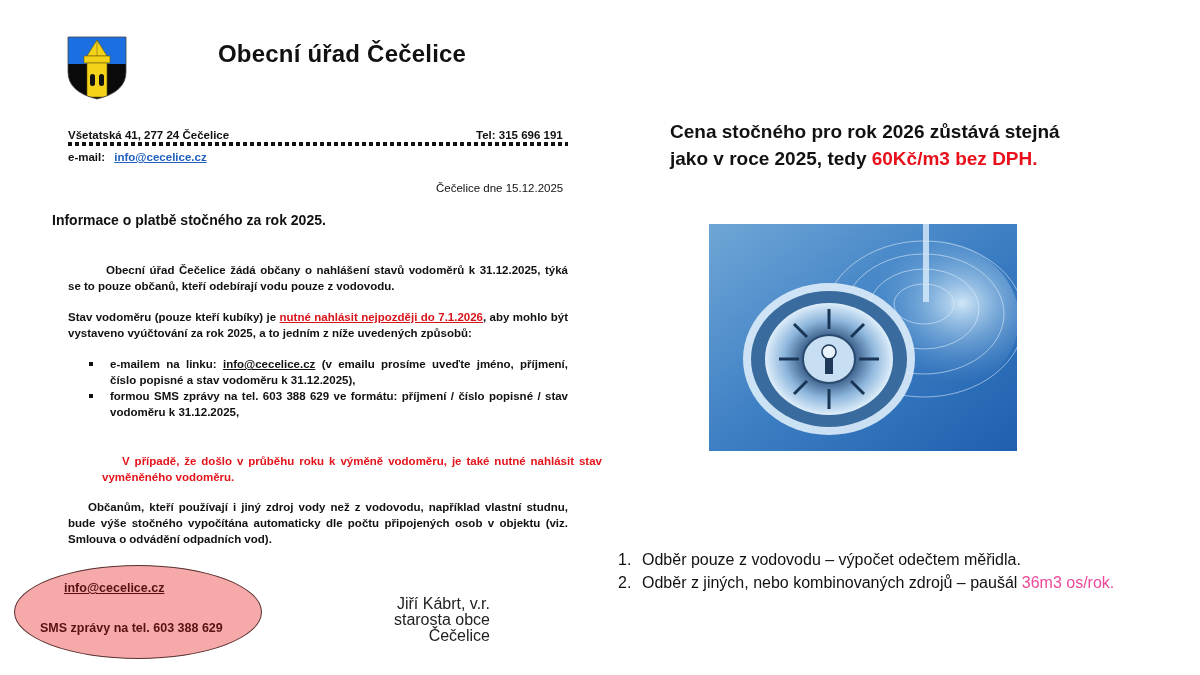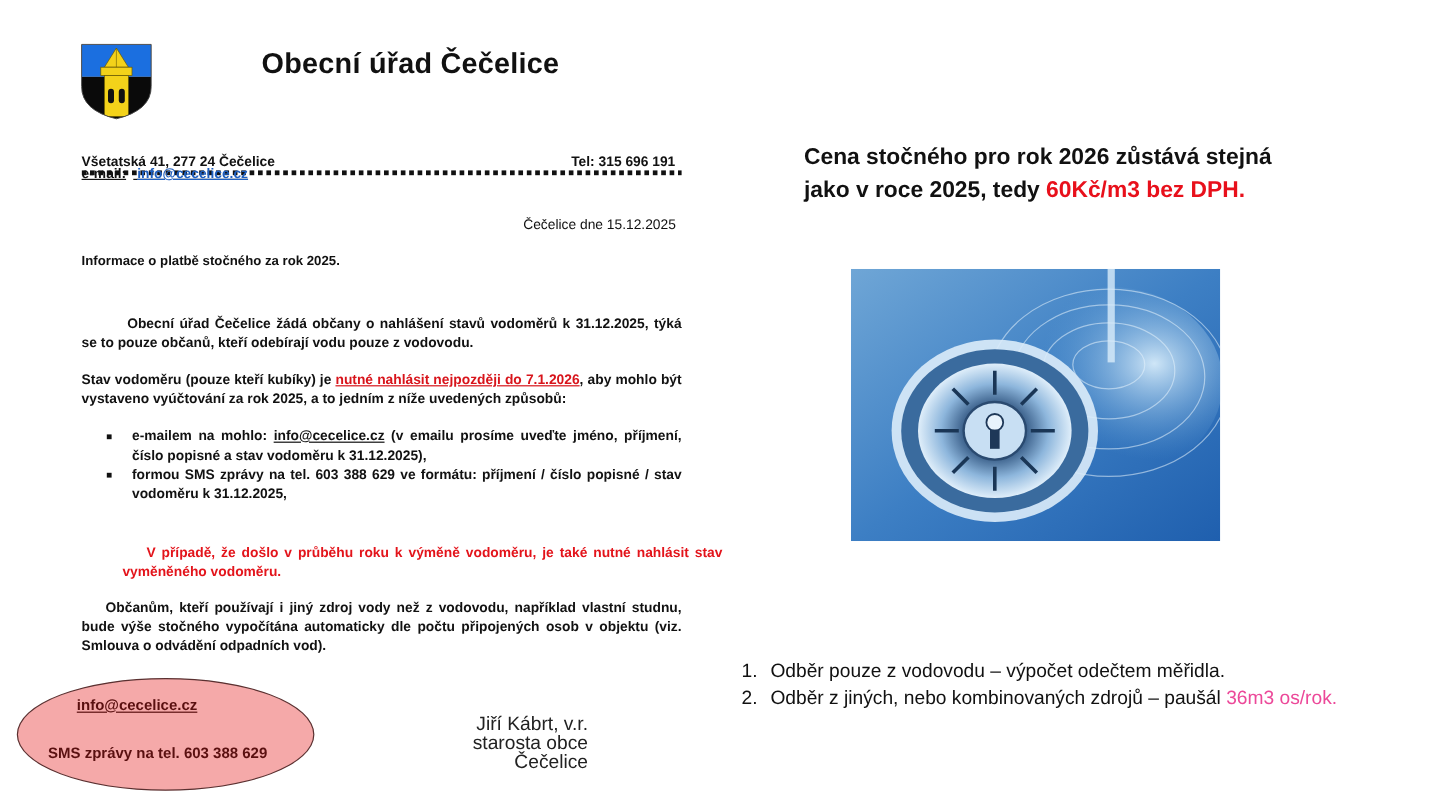--- a/index.html
+++ b/index.html
@@ -20,26 +20,26 @@
     }
 
     .doc { font-size: 11.5px; font-weight: bold; line-height: 16px; }
     .addr { left: 68px; top: 127px; }
     .tel { left: 476px; top: 127px; }
     .dots {
       left: 68px; top: 142px; width: 500px; height: 4px;
       background-image: linear-gradient(90deg, #111 0 4px, transparent 4px 7px);
       background-size: 7px 4px;
     }
-    .email-line { left: 68px; top: 137px; text-decoration: underline; }
+    .email-line { left: 68px; top: 149px; }
     .email-line .lbl { margin-right: 6px; }
     .link { color: #1f5fbf; text-decoration: underline; }
     .date { left: 436px; top: 180px; font-weight: normal; }
 
-    .heading { left: 68px; top: 212px; font-size: 11px; font-weight: bold; }
+    .heading { left: 52px; top: 212px; font-size: 14px; font-weight: bold; }
 
     .para { left: 68px; width: 500px; text-align: justify; }
     .p1 { top: 262px; text-indent: 38px; }
     .p2 { top: 309px; }
     .red-u { color: #d8141b; text-decoration: underline; }
 
     .bullets { left: 86px; top: 356px; width: 482px; margin: 0; padding: 0; list-style: none; }
     .bullets li { position: relative; padding-left: 24px; text-align: justify; }
     .bullets li::before {
       content: ""; position: absolute; left: 3px; top: 6px; width: 4px; height: 4px; background: #111;
@@ -111,21 +111,21 @@
 <div class="abs heading">Informace o platbě stočného za rok 2025.</div>
 
 <div class="abs doc para p1">Obecní úřad Čečelice žádá občany o nahlášení stavů vodoměrů k 31.12.2025, týká se to pouze občanů, kteří odebírají vodu pouze z vodovodu.</div>
 
 <div class="abs doc para p2">
   <span>Stav vodoměru (pouze kteří kubíky) je </span><span class="red-u">nutné nahlásit nejpozději do 7.1.2026</span><span>, aby mohlo být vystaveno vyúčtování za rok 2025, a to jedním z níže uvedených způsobů:</span>
 </div>
 
 <ul class="abs doc bullets">
   <li>
-    <span>e-mailem na mohlo: </span><span class="u">info@cecelice.cz</span><span> (v emailu prosíme uveďte jméno, příjmení, číslo popisné a stav vodoměru k 31.12.2025),</span>
+    <span>e-mailem na linku: </span><span class="u">info@cecelice.cz</span><span> (v emailu prosíme uveďte jméno, příjmení, číslo popisné a stav vodoměru k 31.12.2025),</span>
   </li>
   <li>formou SMS zprávy na tel. 603 388 629 ve formátu: příjmení / číslo popisné / stav vodoměru k 31.12.2025,</li>
 </ul>
 
 <div class="abs doc para p3">V případě, že došlo v průběhu roku k výměně vodoměru, je také nutné nahlásit stav vyměněného vodoměru.</div>
 <div class="abs doc para p4">Občanům, kteří používají i jiný zdroj vody než z vodovodu, například vlastní studnu, bude výše stočného vypočítána automaticky dle počtu připojených osob v objektu (viz. Smlouva o odvádění odpadních vod).</div>
 
 <div class="abs ellipse"></div>
 <div class="abs ell-email">info@cecelice.cz</div>
 <div class="abs ell-sms">SMS zprávy na tel. 603 388 629</div>

